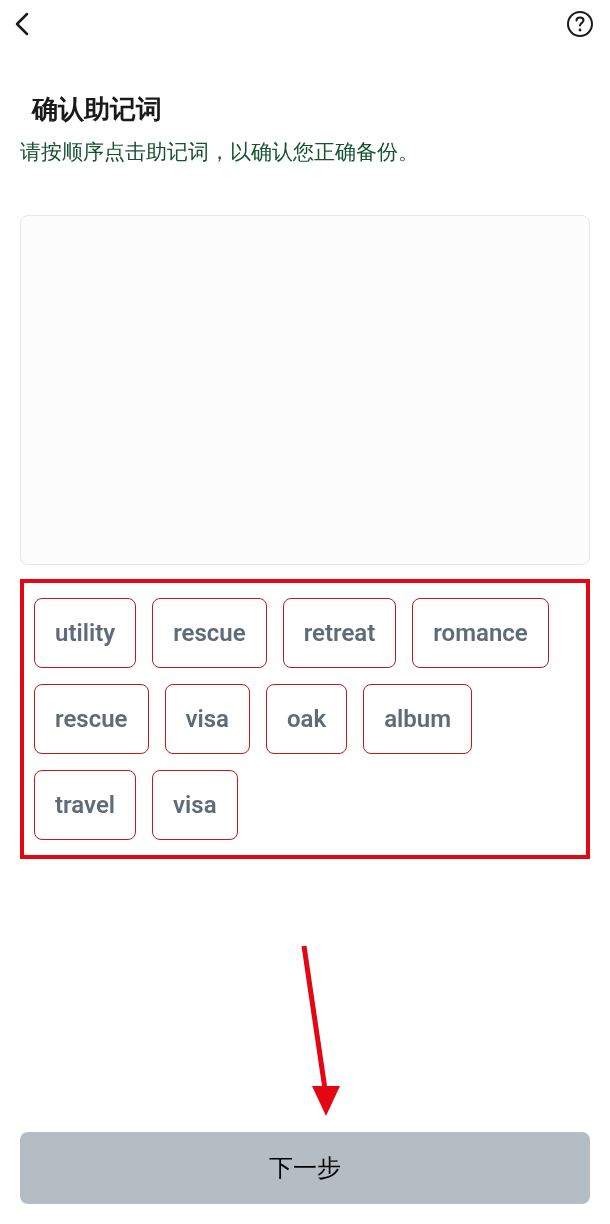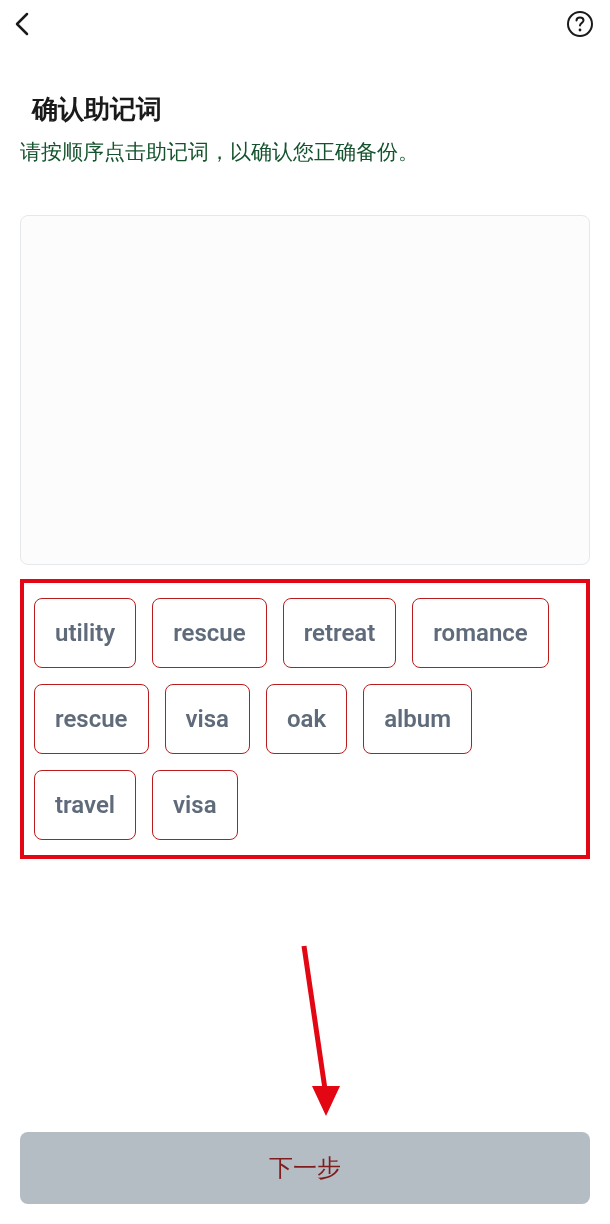--- a/index.html
+++ b/index.html
@@ -75,21 +75,21 @@
     }
     .next-button {
       position: absolute;
       left: 20px;
       right: 20px;
       bottom: 20px;
       height: 72px;
       background: #b4bcc4;
       border: none;
       border-radius: 8px;
-      color: #7f1d1d;
+      color: #000000;
       font-size: 24px;
       cursor: pointer;
     }
     .arrow-annotation {
       position: absolute;
       left: 290px;
       top: 936px;
       pointer-events: none;
     }
   </style>

